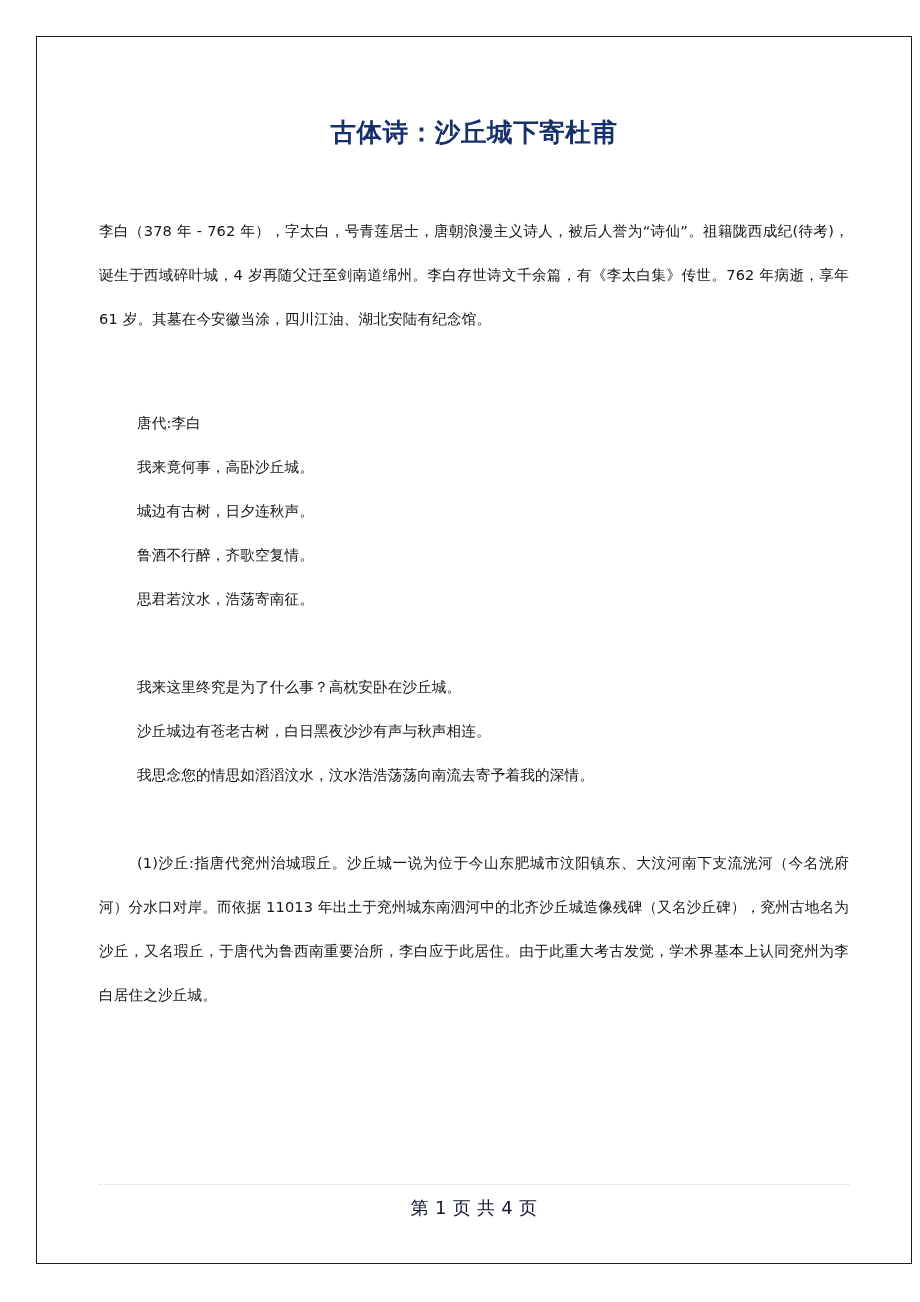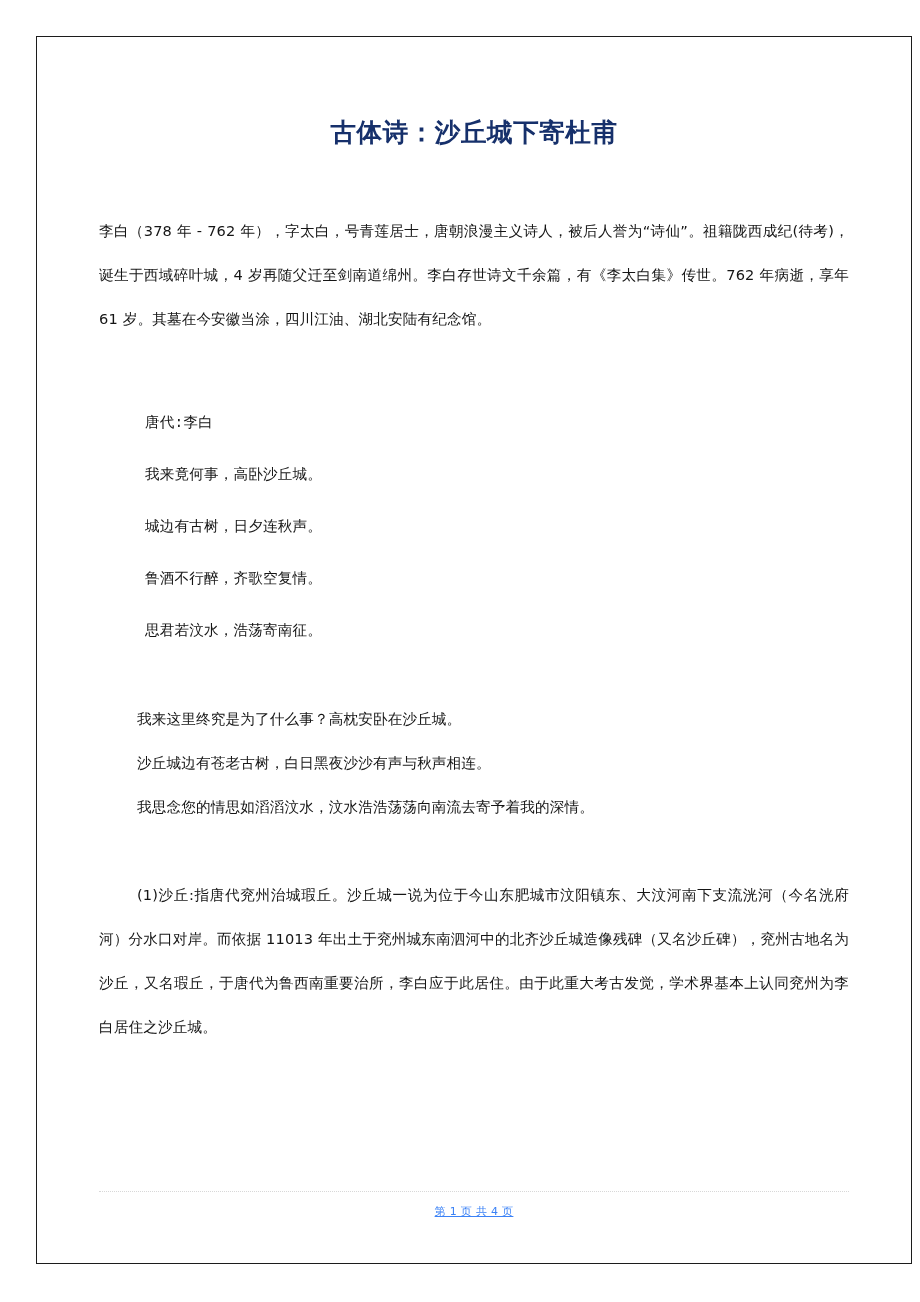--- a/index.html
+++ b/index.html
@@ -66,23 +66,22 @@
 
   .indented-block {
     padding-left: 38px;
     box-sizing: border-box;
   }
 
   .poem-block {
     margin-top: 60px;
   }
   .poem-block .line {
-    margin: 8px;
+    margin: 0;
     white-space: nowrap;
-    font-family: Liberation Mono, monospace;
   }
 
   .translation-block {
     margin-top: 44px;
   }
   .translation-block .line {
     margin: 0;
     white-space: nowrap;
   }
 
@@ -108,25 +107,24 @@
     bottom: 46px;
     text-align: center;
   }
   .footer-rule {
     border: 0;
     border-top: 1px dotted #d8d8d8;
     margin: 0 0 14px 0;
     height: 0;
   }
   .footer-text {
-    font-size: 11px;
-    color: #3b82f6;
+    font-size: 18px;
+    color: #0f172a;
     letter-spacing: 0.3px;
     line-height: 1;
-    text-decoration: underline;
   }
 </style>
 </head>
 <body>
 
 <div id="page-frame">
   <div id="page-inner">
 
     <h1 class="doc-title">古体诗：沙丘城下寄杜甫</h1>
 

